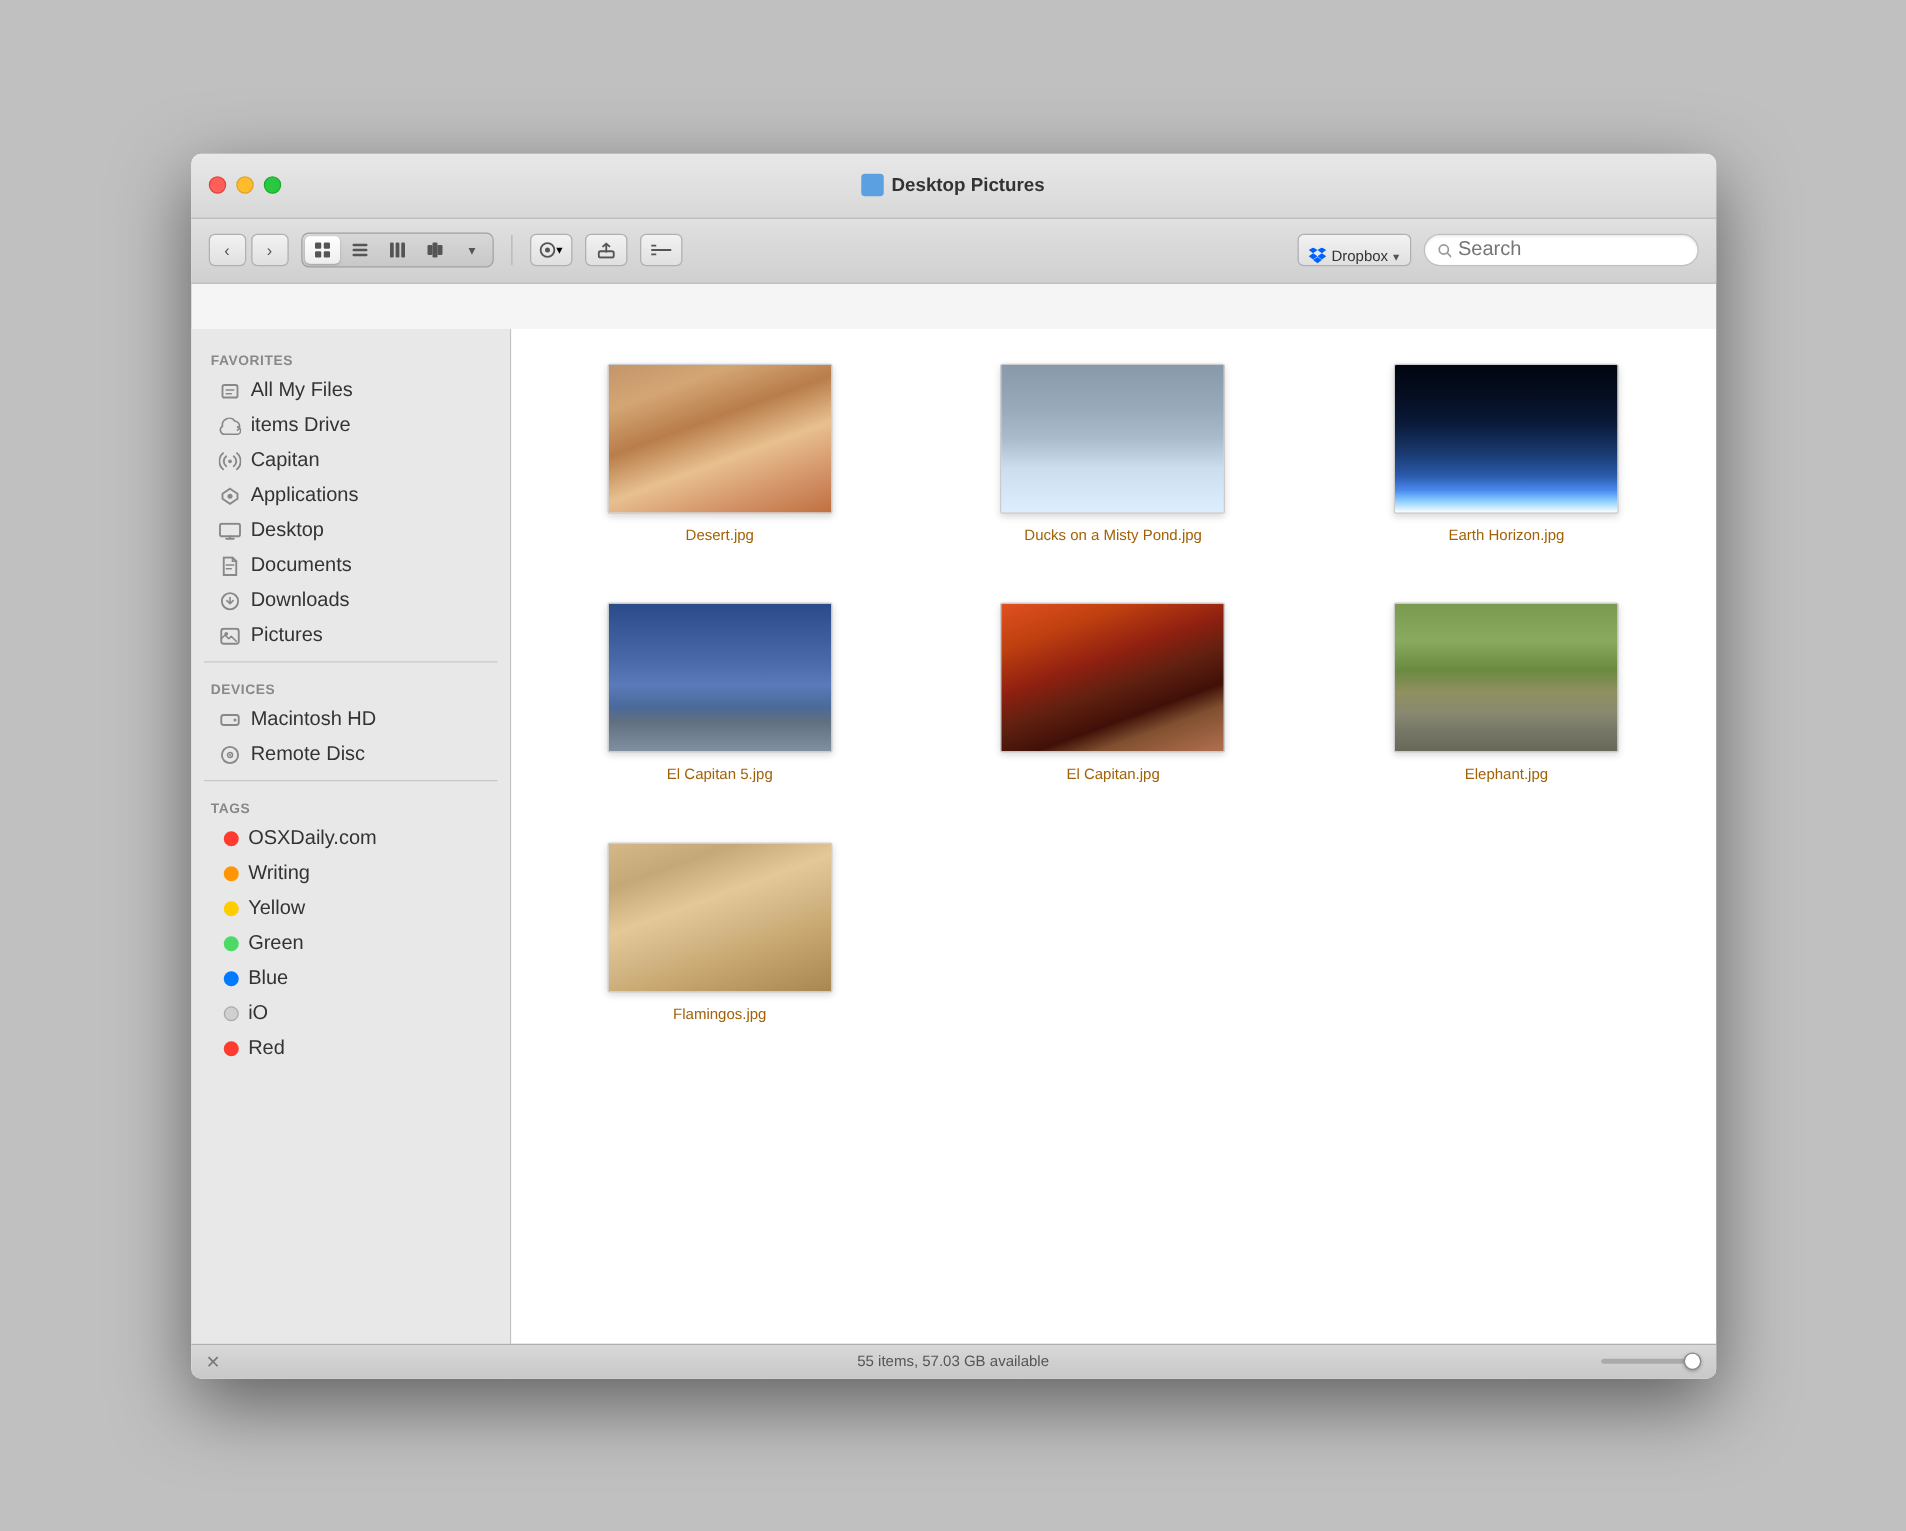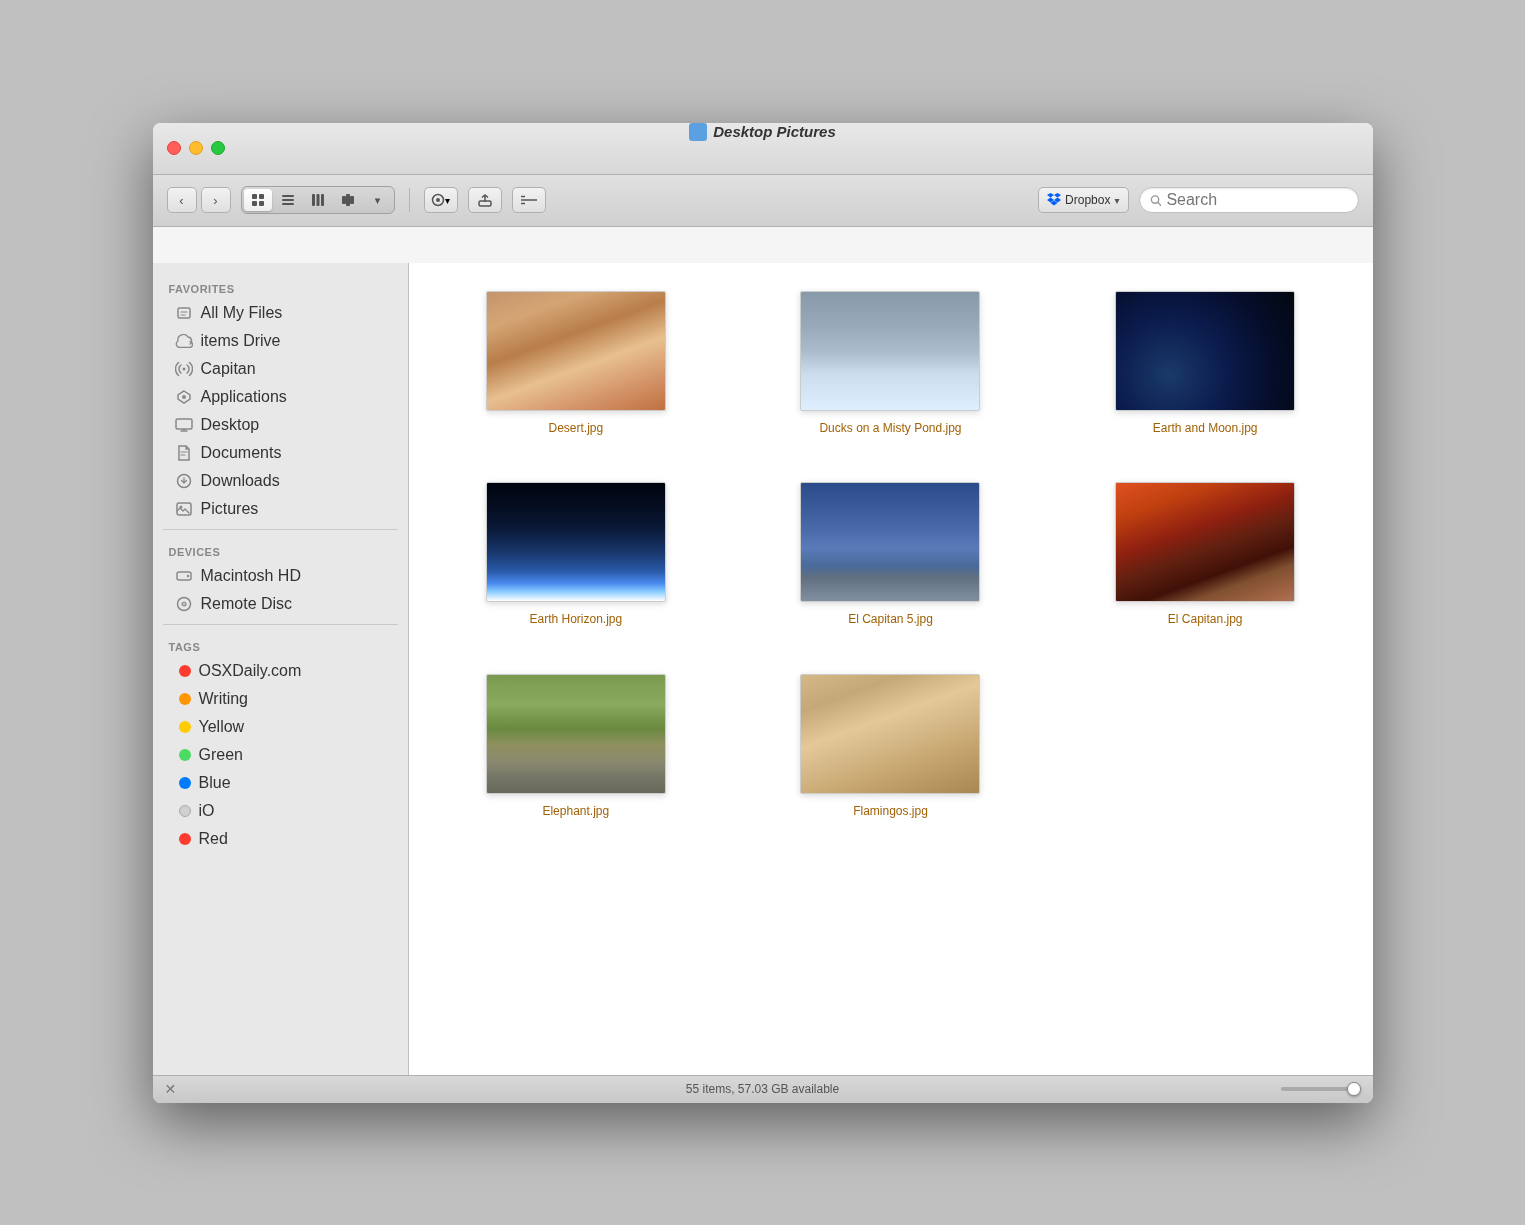--- a/index.html
+++ b/index.html
@@ -21,25 +21,24 @@
       overflow: hidden;
       display: flex;
       flex-direction: column;
     }
     
     .titlebar {
       height: 52px;
       background: linear-gradient(180deg, #e8e8e8 0%, #d8d8d8 100%);
       border-bottom: 1px solid #b0b0b0;
       display: flex;
-      align-items: flex-start;
+      align-items: center;
       justify-content: center;
       position: relative;
       flex-shrink: 0;
-      font-style: italic;
     }
     .window-controls {
       position: absolute;
       left: 14px;
       top: 50%;
       transform: translateY(-50%);
       display: flex;
       gap: 8px;
     }
     .wc-btn {
@@ -141,21 +140,21 @@
       color: #999;
       width: 100%;
     }
     .dropbox-btn {
       height: 26px;
       background: linear-gradient(180deg, #f2f2f2, #e0e0e0);
       border: 1px solid #b0b0b0;
       border-radius: 5px;
       cursor: pointer;
       display: flex;
-      align-items: center;
+      align-items: flex-end;
       padding: 0 8px;
       gap: 4px;
       font-size: 12px;
     }
     .share-btn, .action-btn {
       width: 34px;
       height: 26px;
       background: linear-gradient(180deg, #f2f2f2, #e0e0e0);
       border: 1px solid #b0b0b0;
       border-radius: 5px;
@@ -580,26 +579,20 @@
           </div>
           <div class="file-item">
             <div class="file-thumb">
               <div class="file-thumb-inner ducks-img"></div>
             </div>
             <div class="file-name">Ducks on a Misty
 Pond.jpg</div>
           </div>
           <div class="file-item">
             <div class="file-thumb">
-              <div class="file-thumb-inner earth-moon-img"></div>
-            </div>
-            <div class="file-name">Earth and Moon.jpg</div>
-          </div>
-          <div class="file-item">
-            <div class="file-thumb">
               <div class="file-thumb-inner earth-horizon-img"></div>
             </div>
             <div class="file-name">Earth Horizon.jpg</div>
           </div>
           <div class="file-item">
             <div class="file-thumb">
               <div class="file-thumb-inner el-capitan2-img"></div>
             </div>
             <div class="file-name">El Capitan 5.jpg</div>
           </div>

